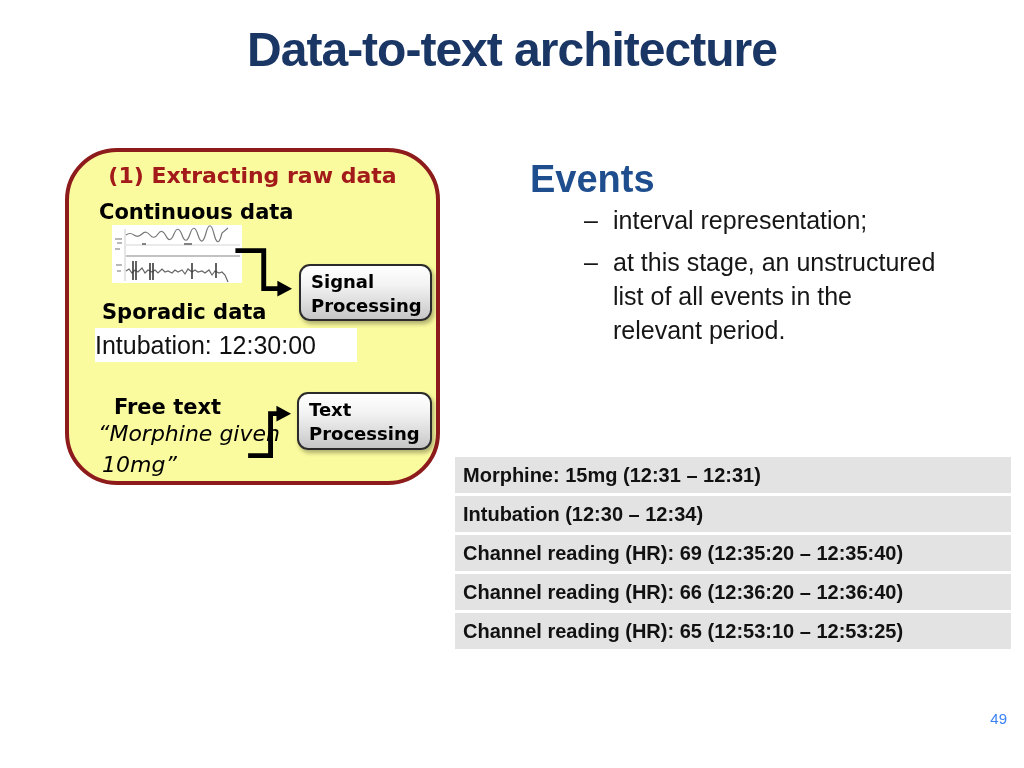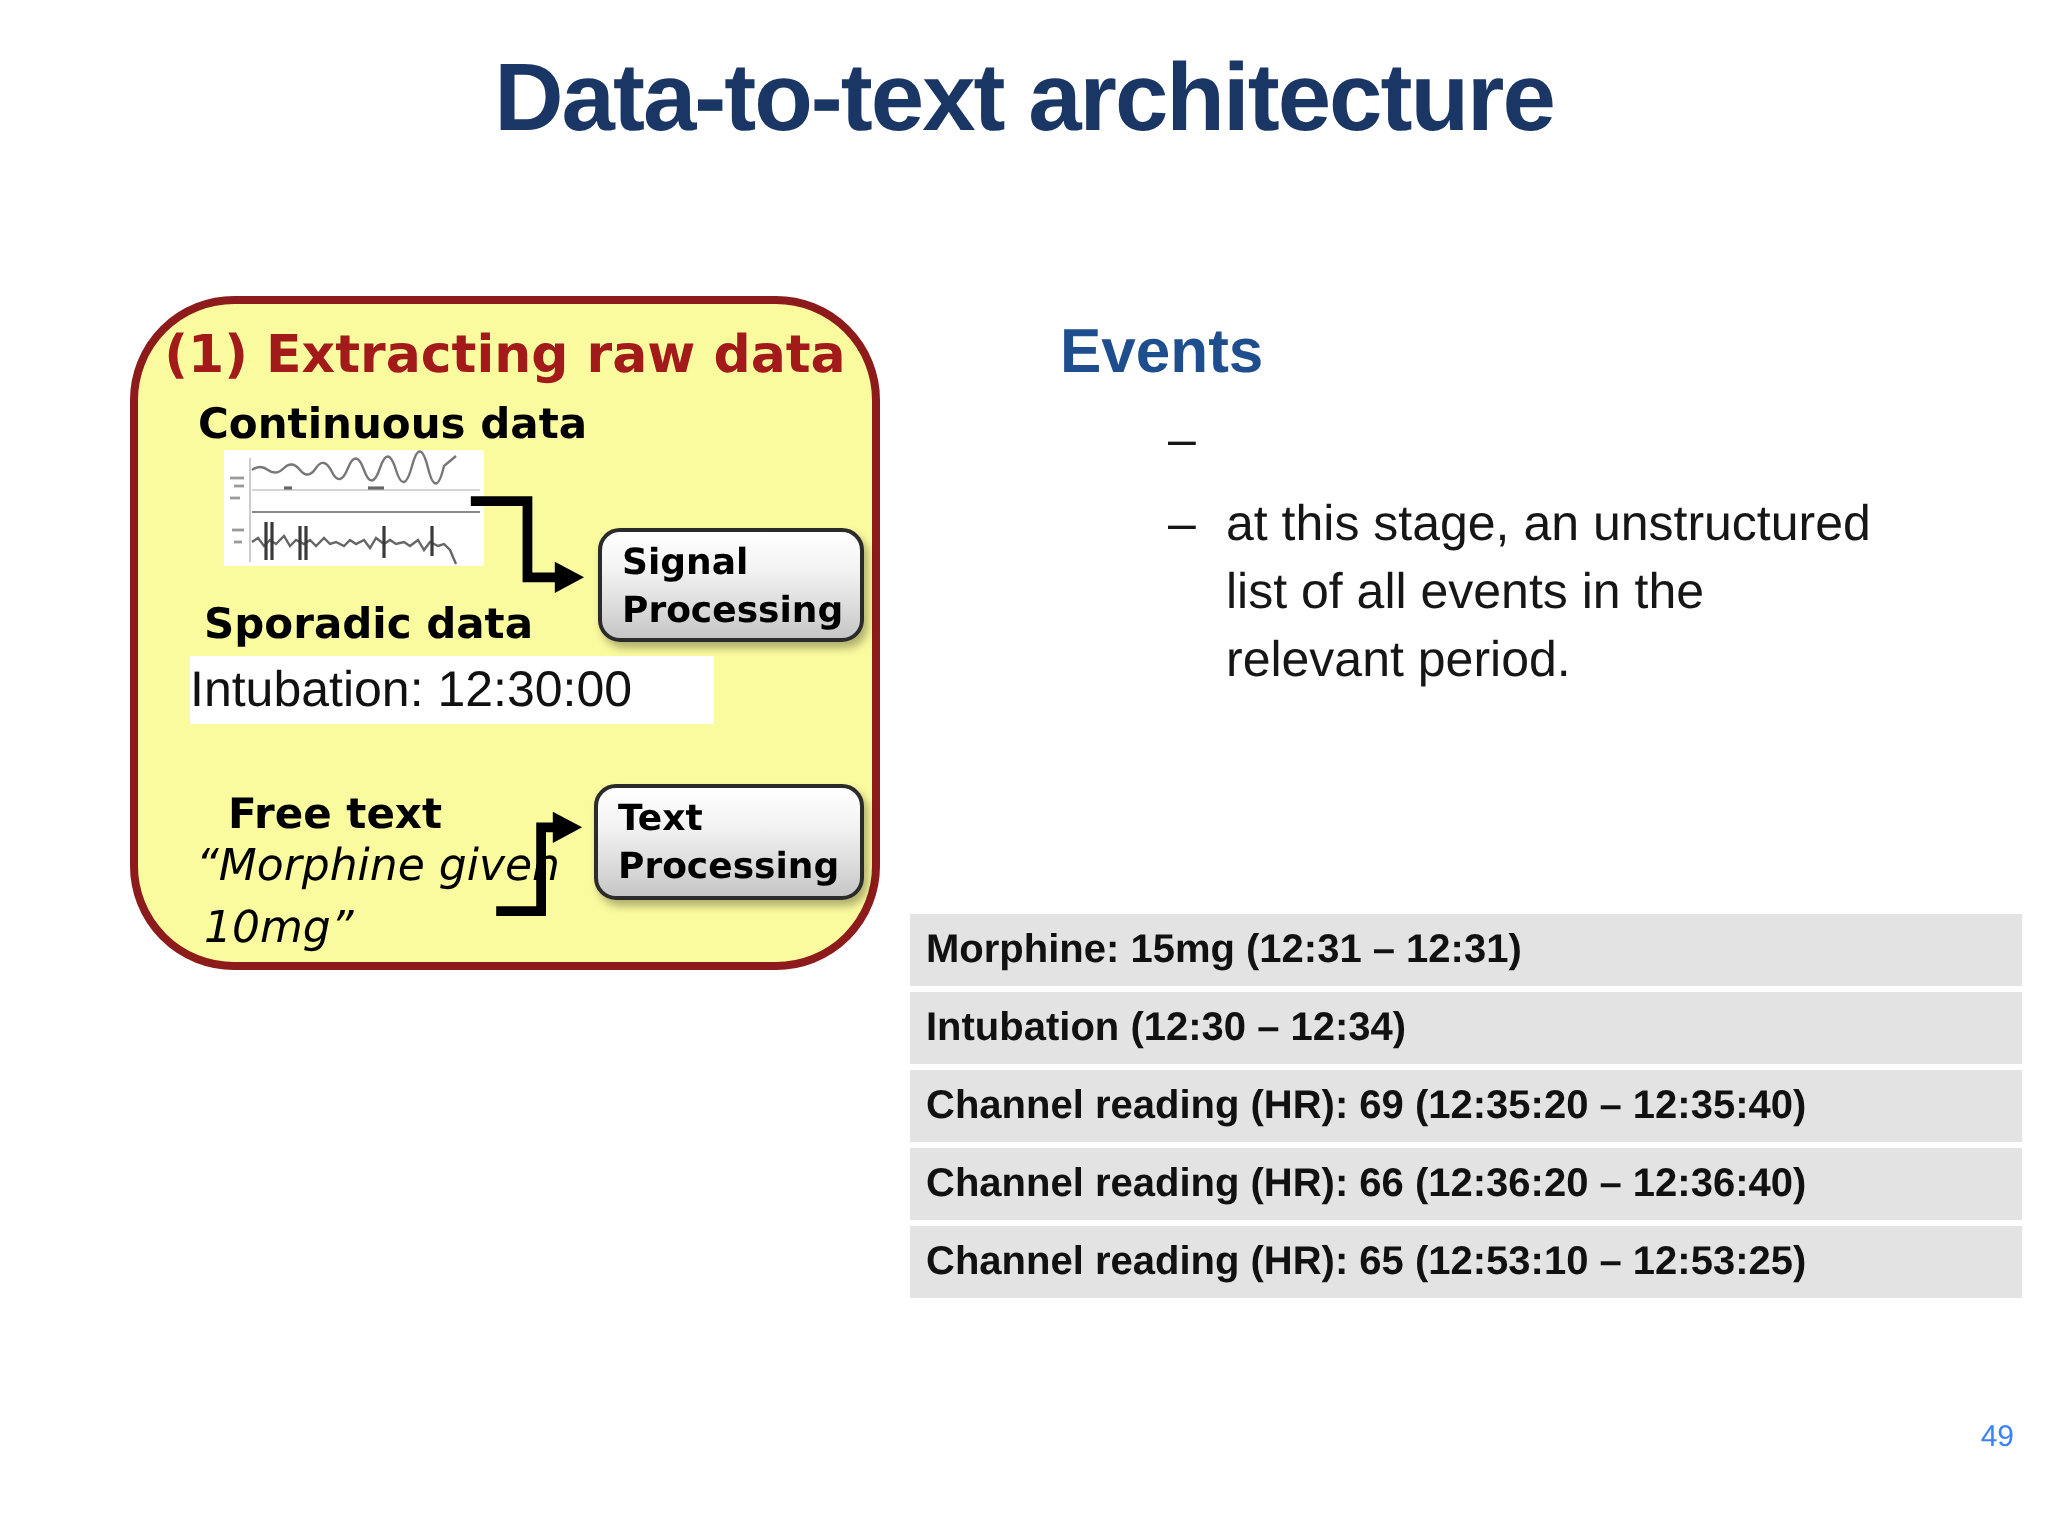--- a/index.html
+++ b/index.html
@@ -14,21 +14,21 @@
     color:#1A3665;
   }
 
   
   .extract-box {
     position:absolute; left:65px; top:148px; width:375px; height:337px;
     background:#FAFA9E; border:4px solid #8E1B1B; border-radius:52px;
   }
   .box-heading {
     position:absolute; top:11px; left:0; width:100%; text-align:center;
-    font-family:"DejaVu Sans", sans-serif; font-weight:bold; font-size:26px;
+    font-family:"DejaVu Sans", sans-serif; font-weight:bold; font-size:22px;
     color:#A31A1A;
   }
   .label-bold {
     position:absolute; font-family:"DejaVu Sans", sans-serif;
     font-weight:bold; font-size:21px; color:#000;
   }
   .lbl-continuous { left:30px; top:48px; }
   .lbl-sporadic  { left:33px; top:148px; }
   .lbl-freetext  { left:45px; top:243px; }
 
@@ -55,21 +55,21 @@
     line-height:24px; padding:4px 0 0 10px; color:#000;
   }
   .proc-signal { left:230px; top:112px; width:133px; height:57px; }
   .proc-text   { left:228px; top:240px; width:135px; height:58px; }
 
   .arrows-svg { position:absolute; left:0; top:0; width:100%; height:100%; pointer-events:none; }
 
   
   .events-heading {
     position:absolute; left:530px; top:158px;
-    font-size:31px; font-weight:bold; color:#1F4E8F;
+    font-size:38px; font-weight:bold; color:#1F4E8F;
   }
   .bullets { position:absolute; left:584px; top:203px; width:385px; font-size:25px; color:#161616; }
   .bullet { display:flex; margin-bottom:8px; line-height:34px; }
   .bullet-dash { flex:0 0 29px; }
   .bullet-text { white-space:pre-line; }
 
   
   .event-rows { position:absolute; left:455px; top:457px; width:556px; }
   .event-row {
     height:36px; line-height:36px; margin-bottom:3px; padding-left:8px;
@@ -139,20 +139,21 @@
         <polygon points="212,260 227,268 212,276" fill="#000000"></polygon>
       </g>
     </svg>
   </div>
 
   <div class="events-heading">Events</div>
 
   <div class="bullets">
     <div class="bullet">
       <span class="bullet-dash">–</span>
+      <span class="bullet-text">interval representation;</span>
     </div>
     <div class="bullet">
       <span class="bullet-dash">–</span>
       <span class="bullet-text">at this stage, an unstructured
 list of all events in the
 relevant period.</span>
     </div>
   </div>
 
   <div class="event-rows">

